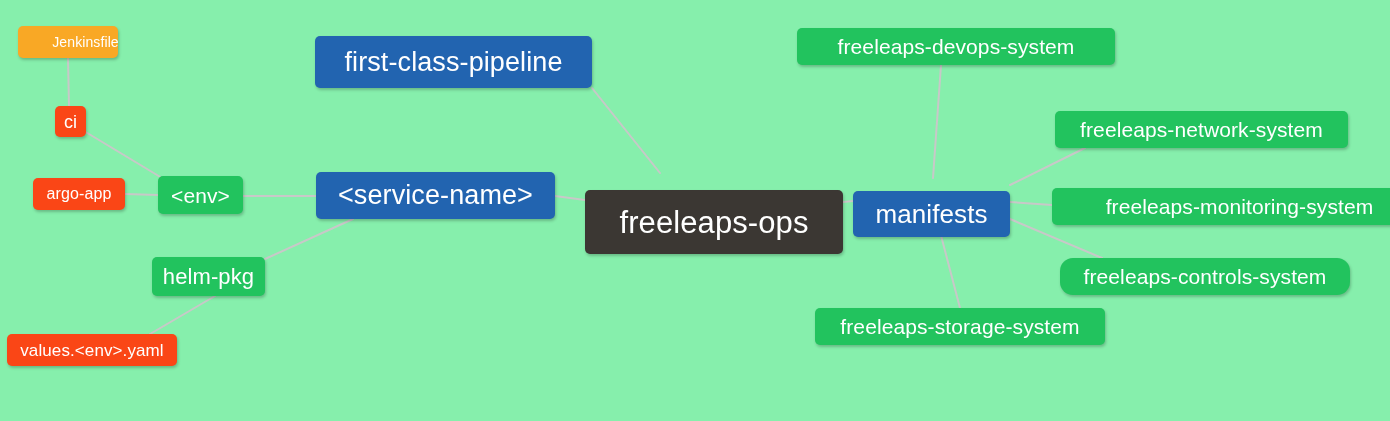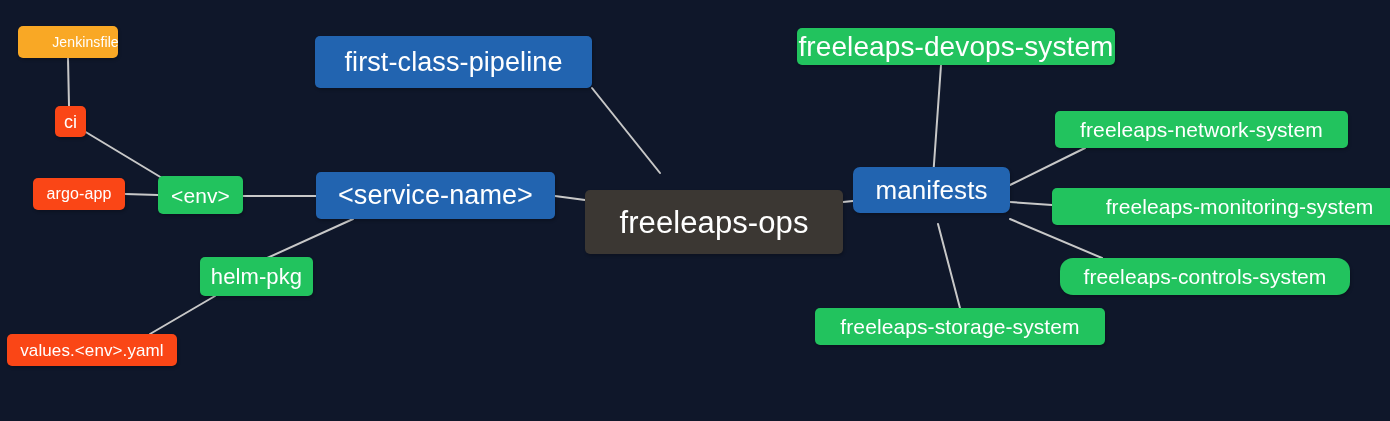--- a/index.html
+++ b/index.html
@@ -11,21 +11,21 @@
   body {
     font-family: "Liberation Sans", sans-serif;
     width: 1390px;
     height: 421px;
     overflow: hidden;
   }
   #mindmap {
     position: relative;
     width: 1390px;
     height: 421px;
-    background: #0f172a;
+    background: #86efac;
   }
   #edges {
     position: absolute;
     left: 0;
     top: 0;
     width: 1390px;
     height: 421px;
     pointer-events: none;
   }
   .node {
@@ -97,37 +97,37 @@
     </div>
 
   <div class="node node-green" style="left: 158px; top: 176px; width: 85px; height: 38px; font-size: 21px;">
       <span>&lt;env&gt;</span>
     </div>
 
   <div class="node node-blue" style="left: 316px; top: 172px; width: 239px; height: 47px; font-size: 27px;">
       <span>&lt;service-name&gt;</span>
     </div>
 
-  <div class="node node-green" style="left: 152px; top: 257px; width: 113px; height: 39px; font-size: 22px; margin-left: 48px;">
+  <div class="node node-green" style="left: 152px; top: 257px; width: 113px; height: 39px; font-size: 22px;">
       <span>helm-pkg</span>
     </div>
 
   <div class="node node-red" style="left: 7px; top: 334px; width: 170px; height: 32px; font-size: 17px;">
       <span>values.&lt;env&gt;.yaml</span>
     </div>
 
   <div class="node node-root" style="left: 585px; top: 173px; width: 258px; height: 64px; font-size: 31px; margin-top: 17px;">
       <span>freeleaps-ops</span>
     </div>
 
-  <div class="node node-blue" style="left: 853px; top: 167px; width: 157px; height: 46px; font-size: 26px; border-radius: 7px;">
+  <div class="node node-blue" style="left: 853px; top: 191px; width: 157px; height: 46px; font-size: 26px;">
       <span>manifests</span>
     </div>
 
-  <div class="node node-green" style="left: 797px; top: 28px; width: 318px; height: 37px; font-size: 28px; justify-content: center;">
+  <div class="node node-green" style="left: 797px; top: 28px; width: 318px; height: 37px; font-size: 21px; justify-content: center;">
       <span>freeleaps-devops-system</span>
     </div>
 
   <div class="node node-green" style="left: 1055px; top: 111px; width: 293px; height: 37px; font-size: 21px;">
       <span>freeleaps-network-system</span>
     </div>
 
   <div class="node node-green" style="left: 1052px; top: 188px; width: 375px; height: 37px; font-size: 21px;">
       <span>freeleaps-monitoring-system</span>
     </div>

